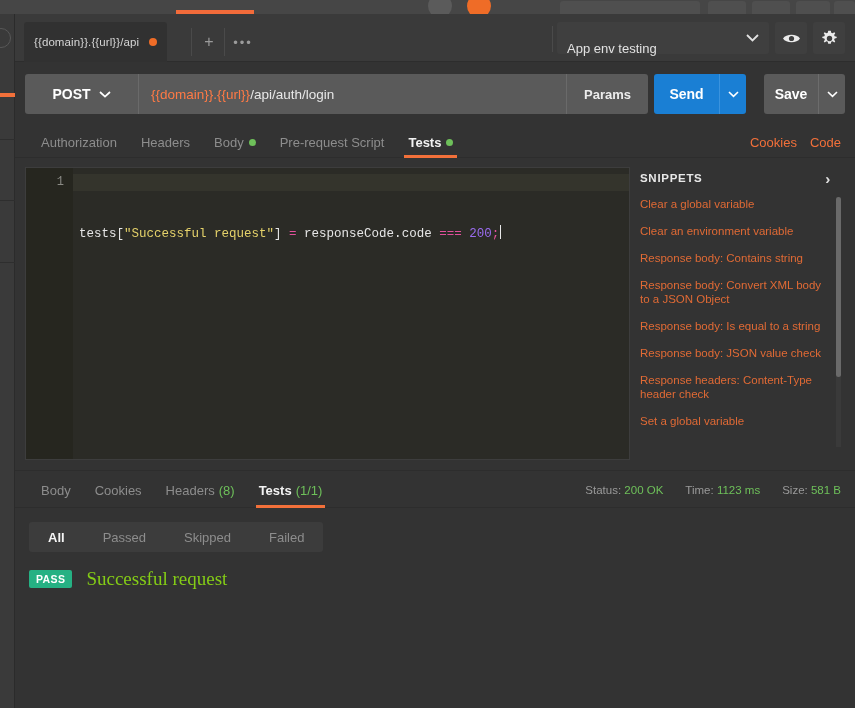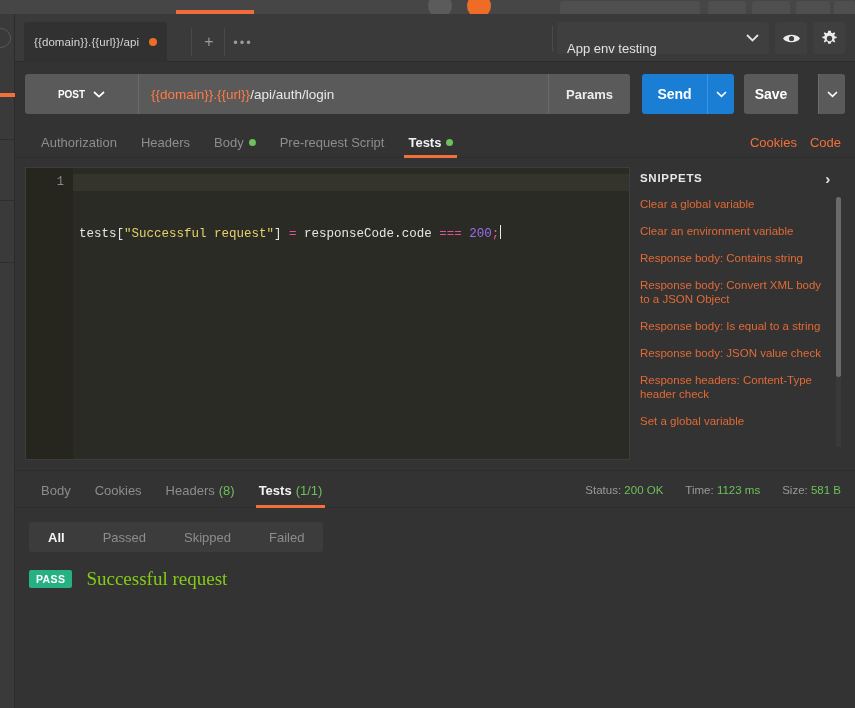--- a/index.html
+++ b/index.html
@@ -73,44 +73,44 @@
     width: 32px; height: 32px; background: #3f3f3f; border-radius: 3px;
     display: flex; align-items: center; justify-content: center;
   }
   .envdivider { position: absolute; left: 537px; top: 12px; width: 1px; height: 26px; background: #4a4a4a; }
 
   
   .urlrow { position: relative; height: 62px; background: #333333; padding: 12px 10px 0 10px; display: flex; }
   .methodbox {
     width: 113px; height: 40px; background: #5a5a5a; border-top-left-radius: 3px;
     border-bottom-left-radius: 3px; display: flex; align-items: center; justify-content: center;
-    gap: 8px; color: #fff; font-size: 10px; font-weight: bold;
+    gap: 8px; color: #fff; font-size: 14px; font-weight: bold;
   }
   .urlfield {
     flex: 1; height: 40px; background: #5a5a5a; display: flex; align-items: center;
     padding-left: 12px; font-size: 13.5px; color: #e8e8e8; border-left: 1px solid #6a6a6a;
   }
   .urlfield .var { color: #ff7a45; }
   .paramsbtn {
     width: 82px; height: 40px; background: #5a5a5a; border-top-right-radius: 3px;
     border-bottom-right-radius: 3px; display: flex; align-items: center; justify-content: center;
     color: #ececec; font-size: 13px; font-weight: bold; border-left: 1px solid #6a6a6a;
   }
-  .sendwrap { display: flex; margin-left: 12px; }
+  .sendwrap { display: flex; margin-left: 6px; }
   .sendbtn {
     width: 65px; height: 40px; background: #1a7fd4; color: #fff; font-size: 14px; font-weight: bold;
     display: flex; align-items: center; justify-content: center;
     border-top-left-radius: 3px; border-bottom-left-radius: 3px;
   }
   .sendcaret {
     width: 27px; height: 40px; background: #1a7fd4; display: flex; align-items: center;
     justify-content: center; border-left: 1px solid #3a93de;
     border-top-right-radius: 3px; border-bottom-right-radius: 3px;
   }
-  .savewrap { display: flex; margin-left: 10px; gap: 20px; }
+  .savewrap { display: flex; margin-left: 18px; }
   .savebtn {
     width: 54px; height: 40px; background: #5a5a5a; color: #fff; font-size: 14px; font-weight: bold;
     display: flex; align-items: center; justify-content: center;
     border-top-left-radius: 3px; border-bottom-left-radius: 3px;
   }
   .savecaret {
     width: 27px; height: 40px; background: #5a5a5a; display: flex; align-items: center;
     justify-content: center; border-left: 1px solid #6c6c6c;
     border-top-right-radius: 3px; border-bottom-right-radius: 3px;
   }

